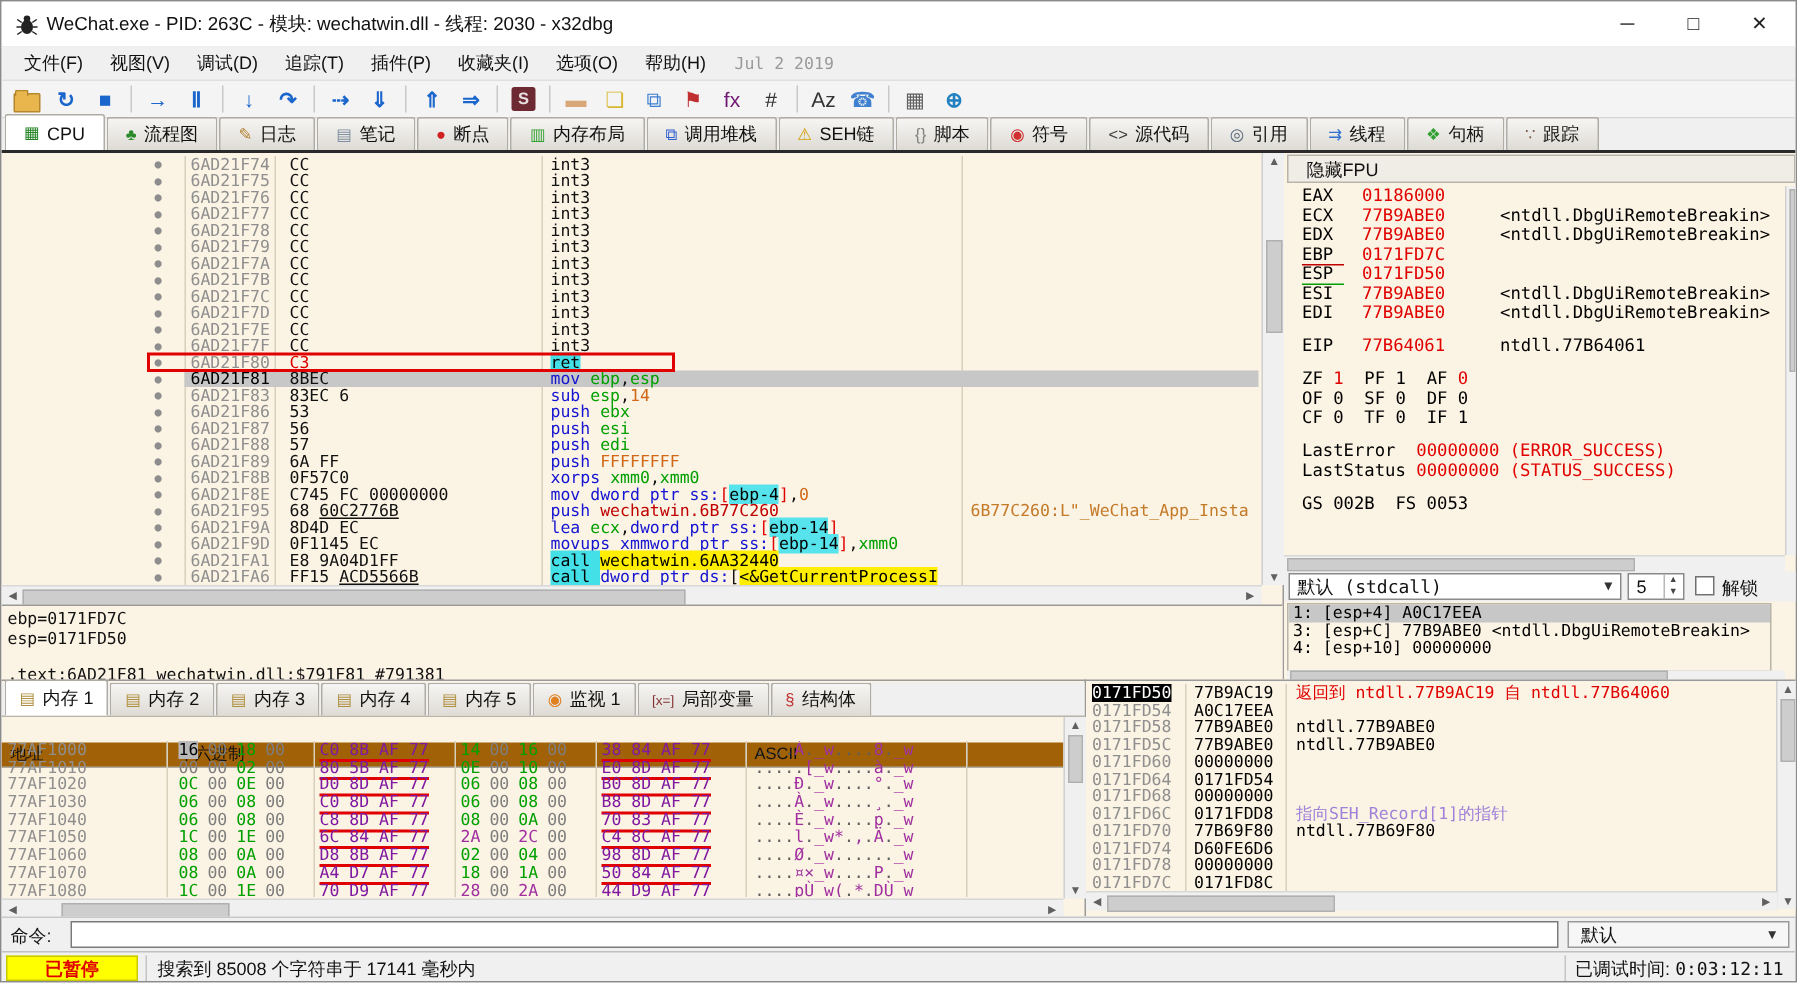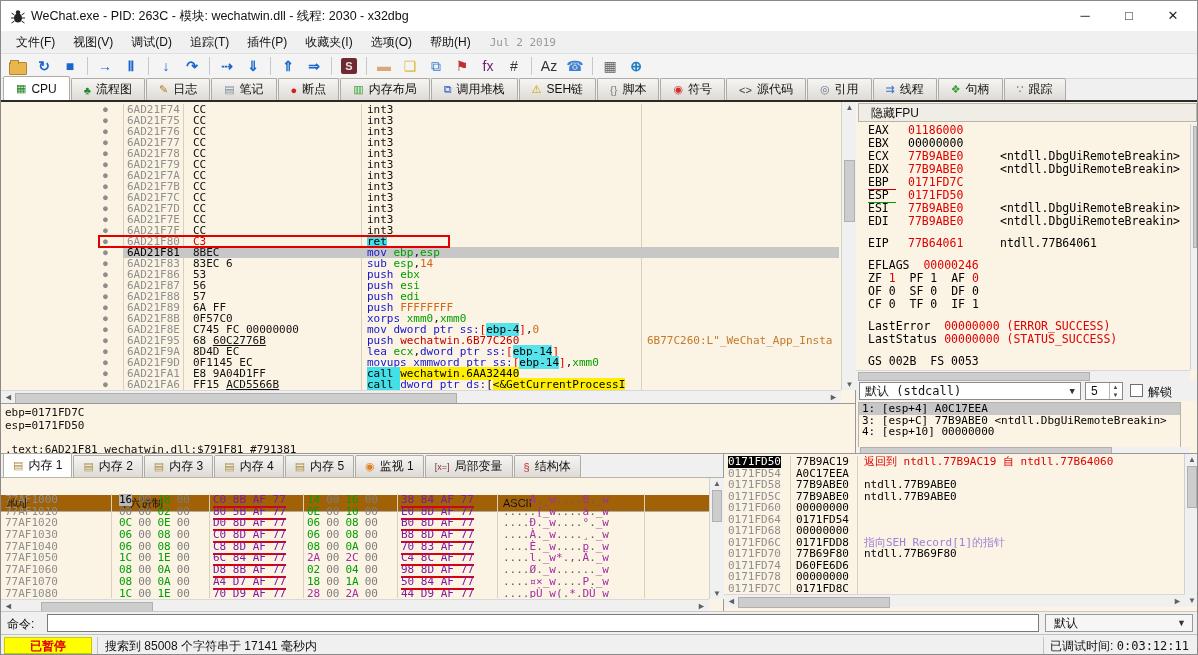--- a/index.html
+++ b/index.html
@@ -308,31 +308,29 @@
       <div>esp=0171FD50</div>
       <div style="height:12px"></div>
       <div>.text:6AD21F81 wechatwin.dll:$791F81 #791381</div>
     </div>
   </div>
 
   <div id="reg-panel">
     <div id="fpu-btn">隐藏FPU</div>
     <div id="reg-body">
         <div class="rline"><span class="rname">EAX</span><span class="rv-red">01186000</span></div>
-        <div class="rline"><span class="rname">EBX</span><span class="rv-blk">00000000</span></div>
         <div class="rline"><span class="rname">ECX</span><span class="rv-red">77B9ABE0</span><span class="rextra">&lt;ntdll.DbgUiRemoteBreakin&gt;</span></div>
         <div class="rline"><span class="rname">EDX</span><span class="rv-red">77B9ABE0</span><span class="rextra">&lt;ntdll.DbgUiRemoteBreakin&gt;</span></div>
         <div class="rline"><span class="rname u-red">EBP</span><span class="rv-red">0171FD7C</span></div>
         <div class="rline"><span class="rname u-green">ESP</span><span class="rv-red">0171FD50</span></div>
         <div class="rline"><span class="rname">ESI</span><span class="rv-red">77B9ABE0</span><span class="rextra">&lt;ntdll.DbgUiRemoteBreakin&gt;</span></div>
         <div class="rline"><span class="rname">EDI</span><span class="rv-red">77B9ABE0</span><span class="rextra">&lt;ntdll.DbgUiRemoteBreakin&gt;</span></div>
         <div class="rgap"></div>
         <div class="rline"><span class="rname">EIP</span><span class="rv-red">77B64061</span><span class="rextra">ntdll.77B64061</span></div>
         <div class="rgap"></div>
-        <div class="rline"><span class="ind"><span class="f-lbl">EFLAGS  </span><span class="f-red">00000246</span></span></div>
         <div class="rline"><span class="ind"><span class="f-lbl">ZF </span><span class="f-red">1</span><span class="f-lbl">  PF </span><span class="f-blk">1</span><span class="f-lbl">  AF </span><span class="f-red">0</span></span></div>
         <div class="rline"><span class="ind"><span class="f-lbl">OF </span><span class="f-blk">0</span><span class="f-lbl">  SF </span><span class="f-blk">0</span><span class="f-lbl">  DF </span><span class="f-blk">0</span></span></div>
         <div class="rline"><span class="ind"><span class="f-lbl">CF </span><span class="f-blk">0</span><span class="f-lbl">  TF </span><span class="f-blk">0</span><span class="f-lbl">  IF </span><span class="f-blk">1</span></span></div>
         <div class="rgap"></div>
         <div class="rline"><span class="ind"><span class="f-lbl">LastError  </span><span class="f-red">00000000 (ERROR_SUCCESS)</span></span></div>
         <div class="rline"><span class="ind"><span class="f-lbl">LastStatus </span><span class="f-red">00000000 (STATUS_SUCCESS)</span></span></div>
         <div class="rgap"></div>
         <div class="rline"><span class="ind"><span class="f-lbl">GS 002B  FS 0053</span></span></div>
       </div>
     <div class="vscroll" style="right:0;top:22px;width:8px;height:246px">

